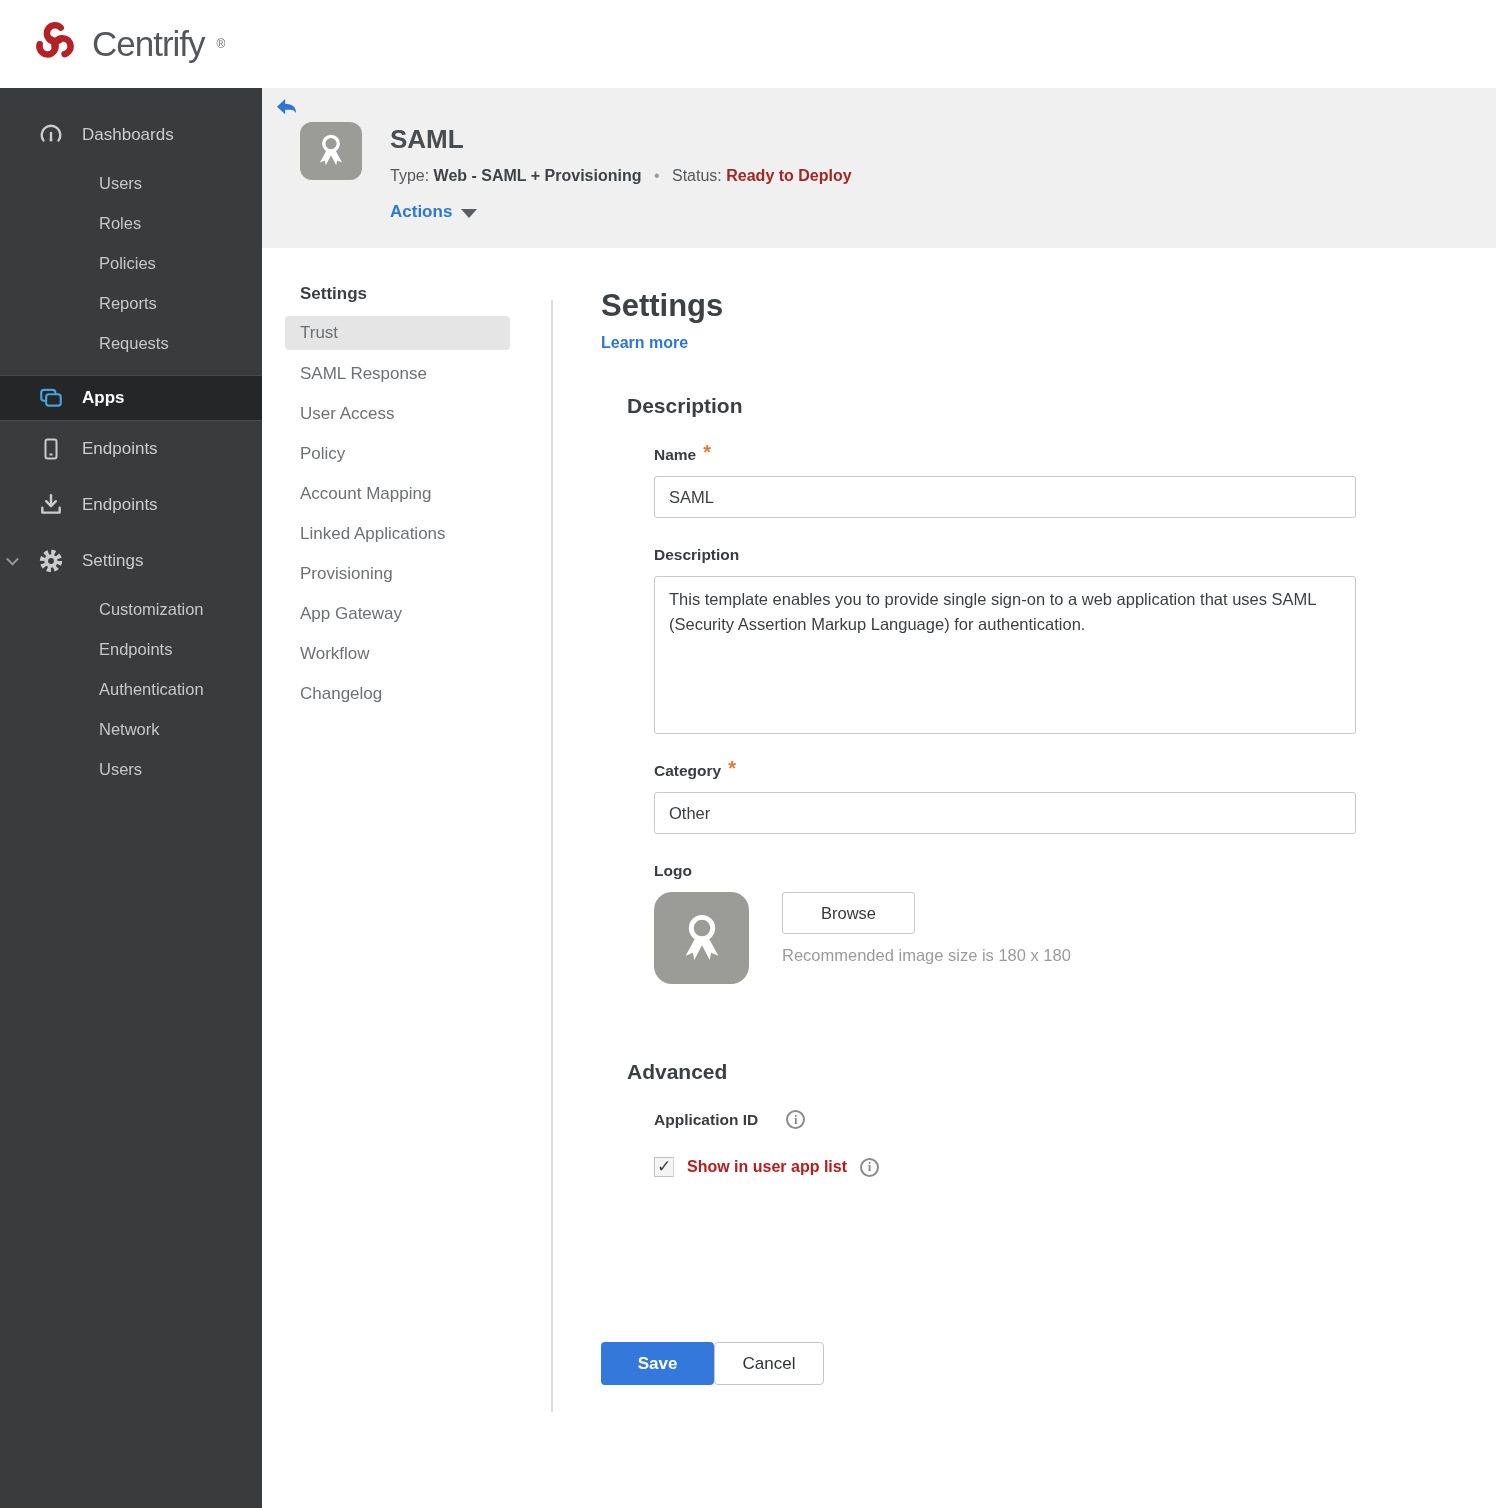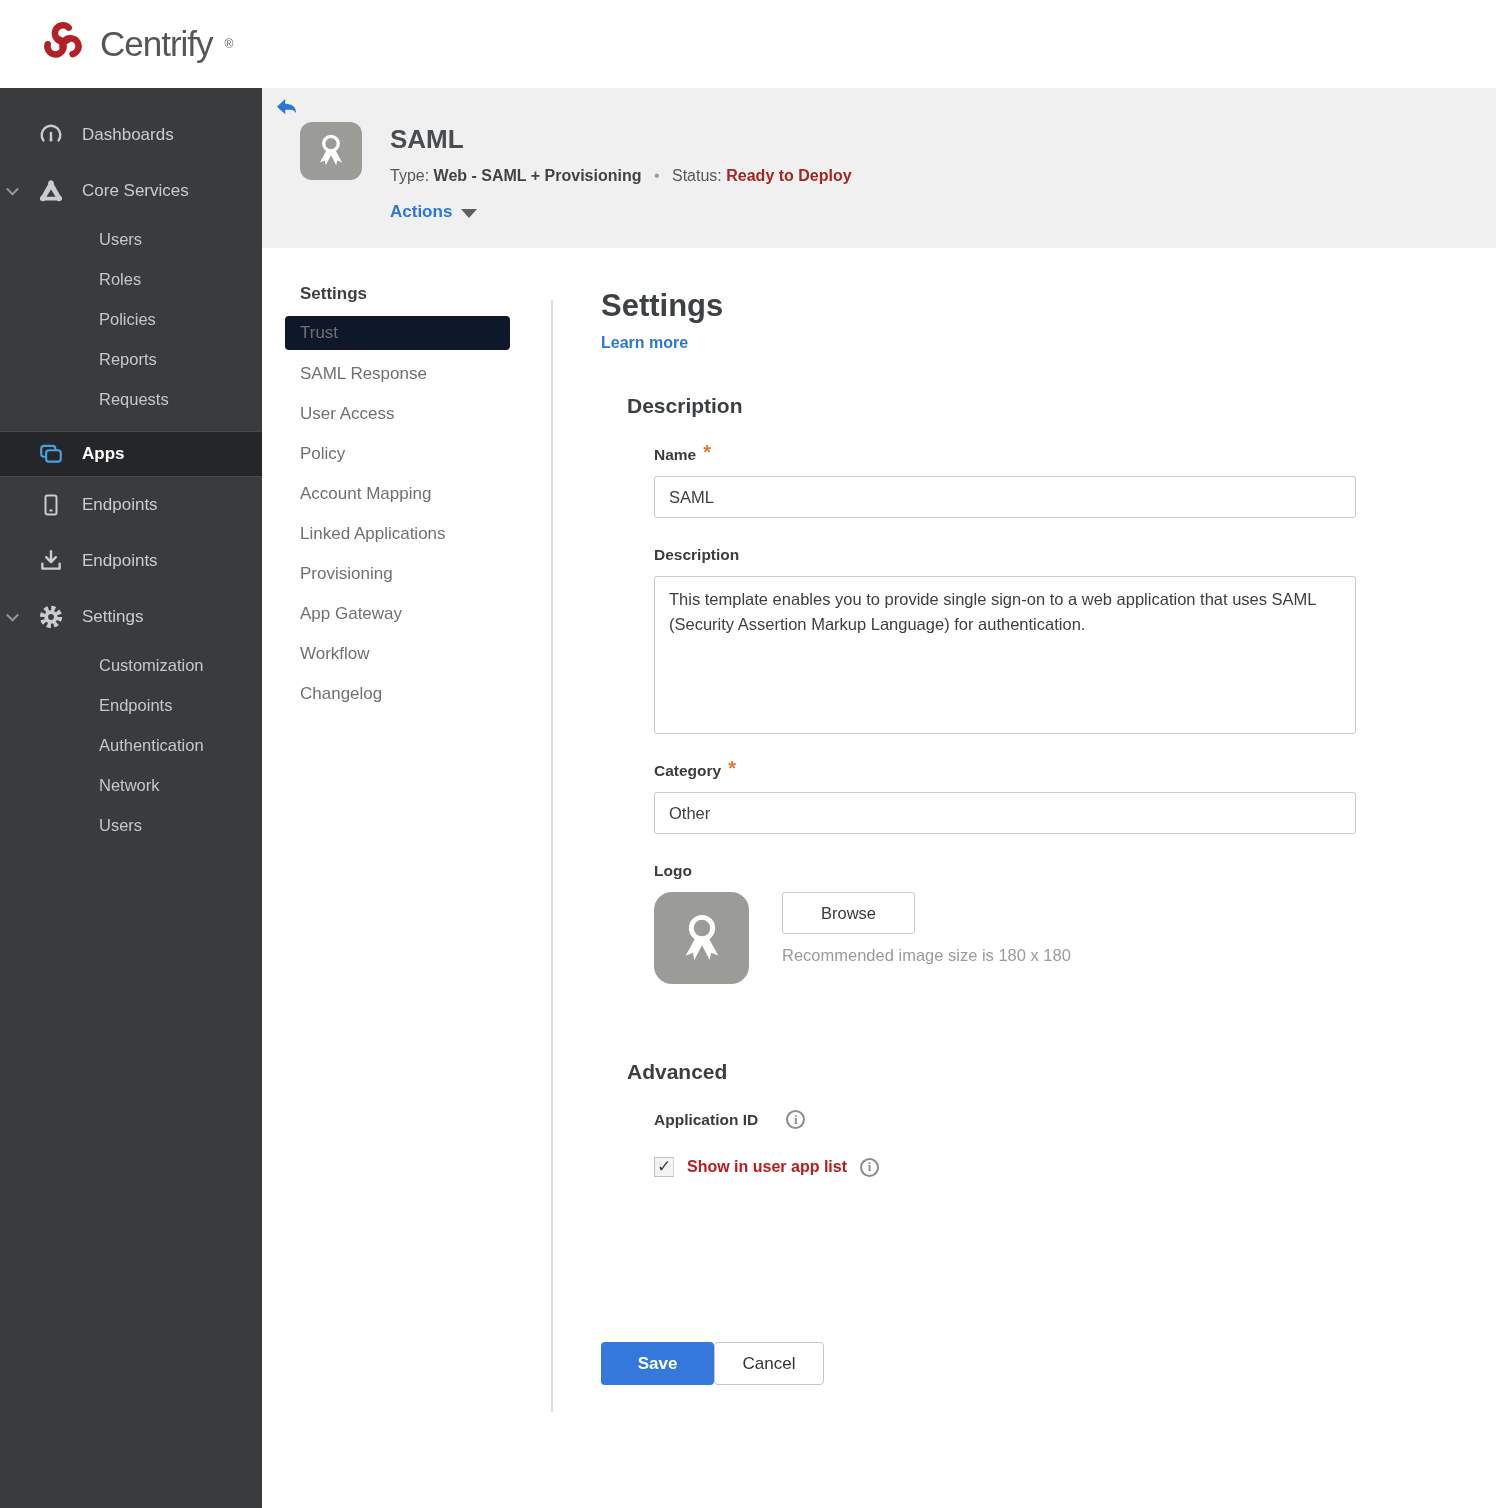--- a/index.html
+++ b/index.html
@@ -1,20 +1,20 @@
 <!DOCTYPE html>
 <html><head>
 <meta charset="utf-8">
 <style>
   * { margin:0; padding:0; box-sizing:border-box; }
   html,body { width:1496px; height:1508px; background:#fff; overflow:hidden;
     font-family:"Liberation Sans","DejaVu Sans",sans-serif; }
 
   
-  .topbar { height:88px; background:#fff; display:flex; align-items:center; padding-left:36px; }
+  .topbar { height:88px; background:#fff; display:flex; align-items:center; padding-left:28px; }
   .brand { display:flex; align-items:center; gap:10px; }
   .brand-text { font-size:35px; color:#54565a; letter-spacing:-1px; }
   .brand-tm { font-size:12px; color:#6a6c70; vertical-align:top; margin-left:2px; }
 
   
   .shell { display:flex; height:1420px; }
 
   
   .sidebar { width:262px; background:#3a3b3d; flex:none; padding-top:19px; position:relative; }
   .side-item { height:56px; display:flex; align-items:center; position:relative; cursor:pointer; }
@@ -41,21 +41,21 @@
   .status-val { color:#a32622; font-weight:bold; }
   .actions-row { position:absolute; left:128px; top:114px; display:flex; align-items:center; cursor:pointer; }
   .actions-label { color:#2d77d4; font-weight:bold; font-size:17px; }
   .caret-down { width:0; height:0; border-left:8px solid transparent; border-right:8px solid transparent; border-top:9px solid #5c5f62; margin-left:9px; margin-top:2px; }
 
   
   .content { flex:1; display:flex; }
   .subnav { width:289px; flex:none; padding-top:36px; }
   .subnav-heading { font-size:17px; font-weight:bold; color:#3c3f41; margin:0 0 12px 38px; }
   .subnav-item { height:40px; line-height:36px; margin-left:23px; width:225px; padding-left:15px; font-size:17px; color:#6e7174; border-radius:4px; cursor:pointer; }
-  .subnav-item.active { background:#0f172a; line-height:34px; height:34px; margin-bottom:6px; }
+  .subnav-item.active { background:#e5e5e5; line-height:34px; height:34px; margin-bottom:6px; }
   .vdivider { width:0; border-left:2px solid #dcdcdc; height:1112px; margin-top:52px; flex:none; }
 
   
   .form-area { margin-left:48px; padding-top:40px; width:820px; }
   .h1-title { font-size:31px; font-weight:bold; color:#3d4144; }
   .learn-more { display:inline-block; margin-top:10px; font-size:16px; font-weight:bold; color:#2d77d4; text-decoration:none; cursor:pointer; }
   .section-h { margin-top:42px; margin-left:26px; font-size:21px; font-weight:bold; color:#3c3f42; }
   .fields { margin-left:53px; }
   .field-label { margin-top:28px; font-size:15.5px; font-weight:bold; color:#3a3d40; display:flex; align-items:center; }
   .req { color:#e8772e; font-size:20px; margin-left:7px; margin-top:-6px; }
@@ -110,33 +110,20 @@
       <span class="icn">
         <svg width="26" height="26" viewBox="0 0 24 24" fill="none" stroke="#cbcccd" stroke-width="2.2" stroke-linecap="round">
           <path d="M5 17 A 8.6 8.6 0 1 1 19 17"></path>
           <line x1="12" y1="10" x2="12" y2="16"></line>
           <circle cx="12" cy="16.5" r="1.4" fill="#cbcccd" stroke="none"></circle>
         </svg>
       </span>
       <span class="side-label">Dashboards</span>
     </div>
 
-    <div class="side-item">
-      <span class="grp-chevron"></span>
-      <span class="icn">
-        <svg width="26" height="26" viewBox="0 0 24 24">
-          <path d="M12 3.5 L21 19.5 L3 19.5 Z" fill="#cbcccd" stroke="#cbcccd" stroke-width="2.5" stroke-linejoin="round"></path>
-          <path d="M12 10.5 L16.2 17.2 L7.8 17.2 Z" fill="#3a3b3d"></path>
-          <circle cx="12" cy="4.8" r="2.6" fill="#cbcccd"></circle>
-          <circle cx="4.6" cy="18.8" r="2.6" fill="#cbcccd"></circle>
-          <circle cx="19.4" cy="18.8" r="2.6" fill="#cbcccd"></circle>
-        </svg>
-      </span>
-      <span class="side-label">Core Services</span>
-    </div>
 
     <div class="side-sub">Users</div>
     <div class="side-sub">Roles</div>
     <div class="side-sub">Policies</div>
     <div class="side-sub">Reports</div>
     <div class="side-sub">Requests</div>
 
     <div class="side-item apps-row">
       <span class="icn">
         <svg width="26" height="26" viewBox="0 0 24 24" fill="none" stroke="#4aa0dc" stroke-width="2">

